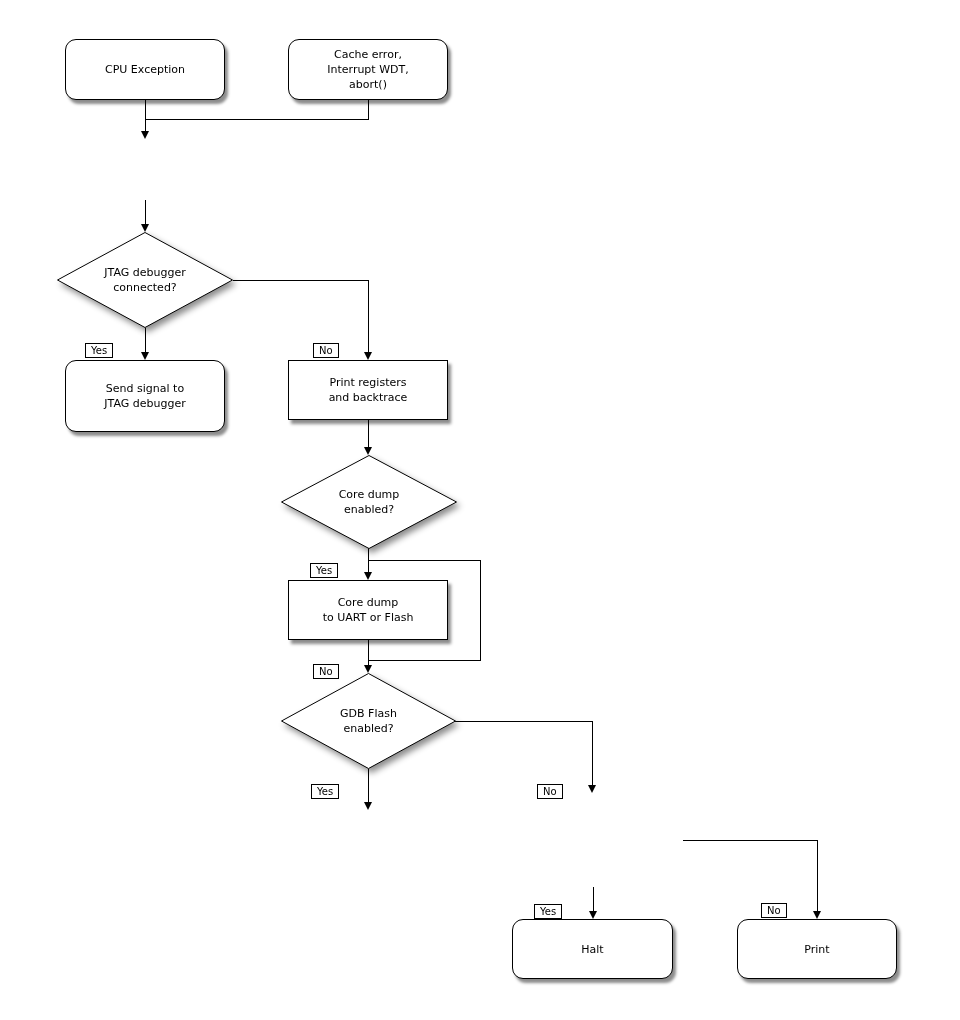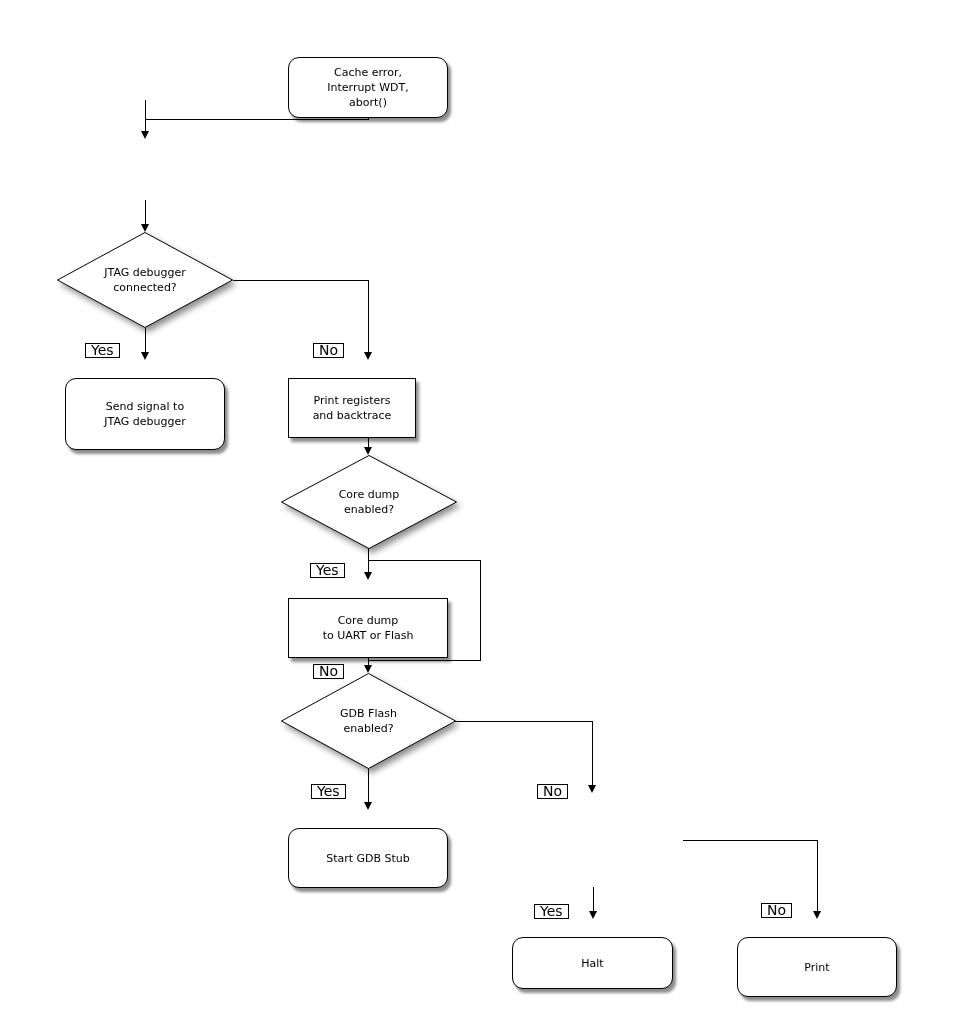--- a/index.html
+++ b/index.html
@@ -19,21 +19,20 @@
     position: absolute;
     box-sizing: border-box;
     background: #ffffff;
     border: 1px solid #000000;
     box-shadow: 3px 4px 3px rgba(0,0,0,0.45);
     display: flex;
     align-items: center;
     justify-content: center;
     text-align: center;
     z-index: 2;
-    margin-top: 18px;
   }
   .terminal { border-radius: 11px; }
   .process  { border-radius: 0; }
   .node-label {
     font-size: 11px;
     line-height: 15px;
     color: #000000;
     white-space: pre-line;
     text-align: center;
   }
@@ -68,60 +67,60 @@
     border-left: 4px solid transparent;
     border-right: 4px solid transparent;
     border-top: 8px solid #000000;
     z-index: 3;
   }
   .edge-label {
     position: absolute;
     box-sizing: border-box;
     background: #ffffff;
     border: 1px solid #000000;
-    font-size: 14px;
+    font-size: 10px;
     line-height: 13px;
     padding: 0 5px;
     color: #000000;
     z-index: 4;
   }
 </style>
 </head>
 <body>
 
 <div id="canvas">
 
+  <div class="node terminal" style="left:65px; top:39px; width:160px; height:61px">
+    <span class="node-label">CPU Exception</span>
+  </div>
 
   <div class="node terminal" style="left:288px; top:39px; width:160px; height:61px">
     <span class="node-label">Cache error,
 Interrupt WDT,
 abort()</span>
   </div>
 
 
   <div class="node terminal" style="left:65px; top:360px; width:160px; height:72px">
     <span class="node-label">Send signal to
 JTAG debugger</span>
   </div>
 
-  <div class="node process" style="left:288px; top:360px; width:128px; height:60px">
+  <div class="node process" style="left:288px; top:360px; width:160px; height:60px">
     <span class="node-label">Print registers
 and backtrace</span>
   </div>
 
   <div class="node process" style="left:288px; top:580px; width:160px; height:60px">
     <span class="node-label">Core dump
 to UART or Flash</span>
   </div>
 
-  <div class="node terminal" style="left:288px; top:810px; width:160px; height:60px">
-    <span class="node-label">Start GDB Stub</span>
-  </div>
-
-  <div class="node terminal" style="left:512px; top:919px; width:161px; height:52px">
+
+  <div class="node terminal" style="left:512px; top:919px; width:161px; height:60px">
     <span class="node-label">Halt</span>
   </div>
 
   <div class="node terminal" style="left:737px; top:919px; width:160px; height:60px">
     <span class="node-label">Print</span>
   </div>
 
   <div class="diamond" style="left:57px; top:232px; width:176px; height:96px">
     <svg viewBox="0 0 176 96" preserveAspectRatio="none">
       <polygon points="88,0.5 175.5,48 88,95.5 0.5,48"></polygon>

